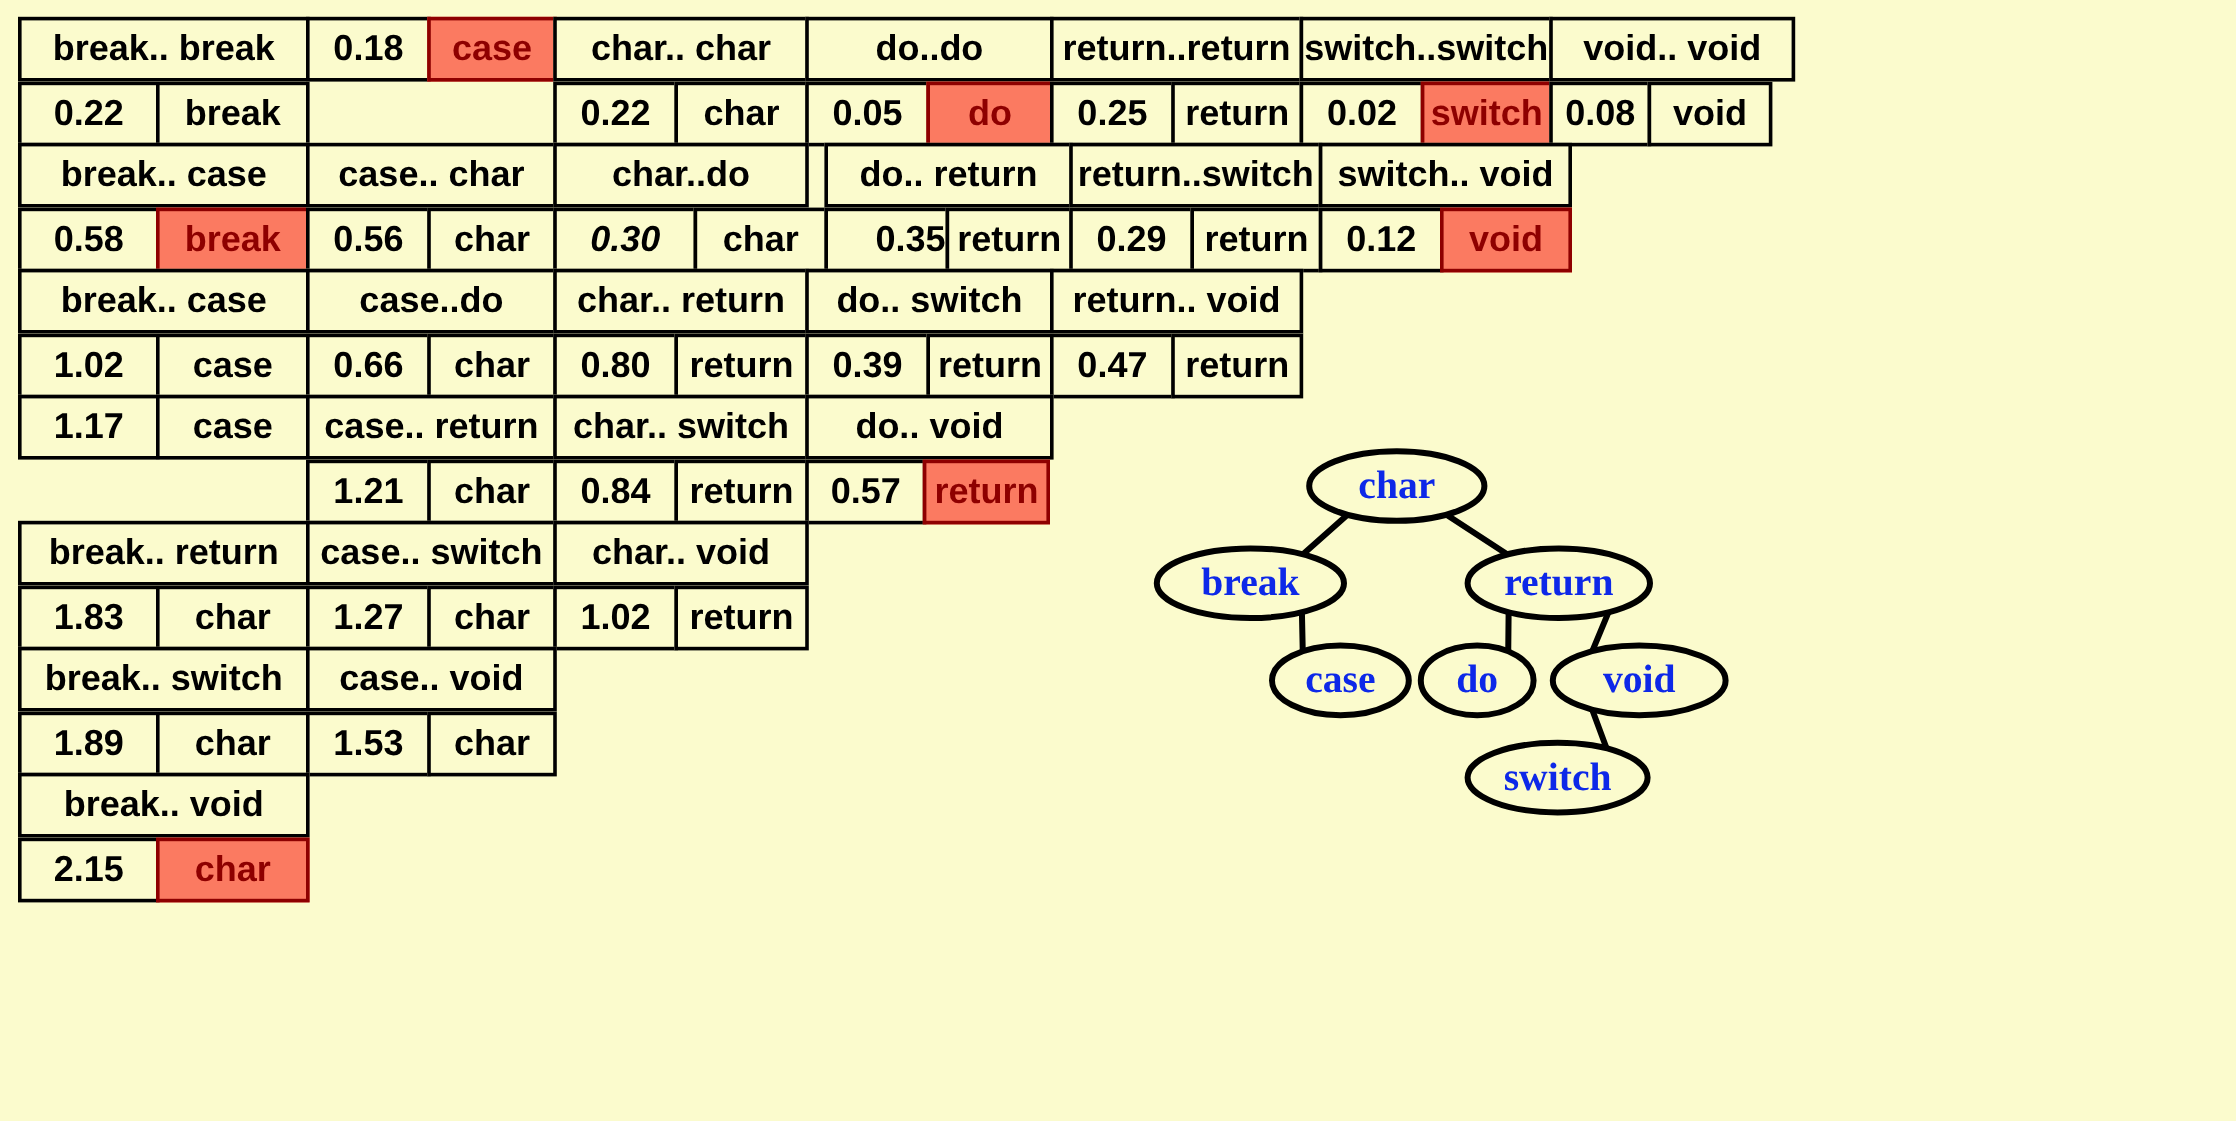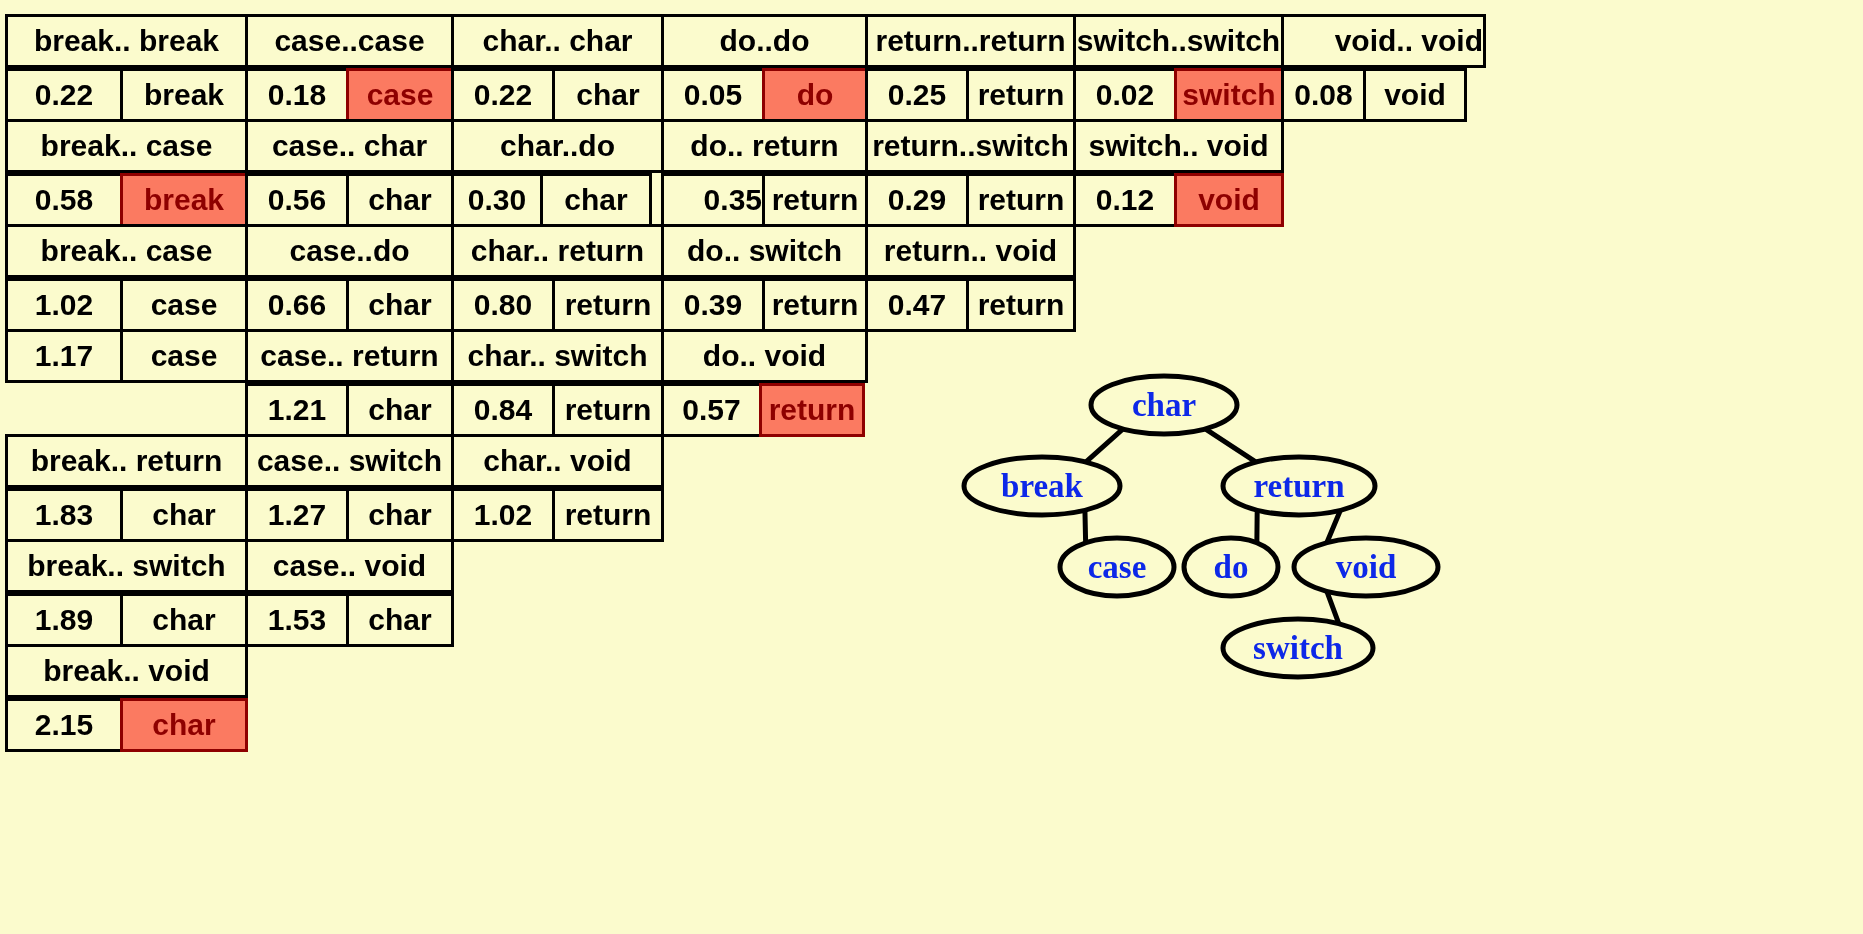--- a/index.html
+++ b/index.html
@@ -6,21 +6,21 @@
   body{
     width:1863px;height:934px;
     background:#fbfbcd;
     font-family:"Liberation Sans",sans-serif;
     overflow:hidden;
     position:relative;
   }
   #stage{position:absolute;left:0;top:0;width:1863px;height:934px;}
 
   
-  .matrix{position:absolute;left:5px;top:14px;}
+  .matrix{position:absolute;left:15px;top:14px;}
   .pair-row{display:flex;align-items:flex-start;}
   .pair-block{display:flex;flex-direction:column;}
   .hdr{
     box-sizing:border-box;
     border:3px solid #000;
     background:#fbfbcd;
     color:#000;
     font-size:30px;
     font-weight:bold;
     height:54px;
@@ -71,21 +71,20 @@
   <div class="matrix" id="matrix">
       <div class="pair-row">
         <div class="pair-block">
           <div class="hdr" style="width: 243px;">break.. break</div>
           <div class="valrow">
             <div class="cell" style="width: 118px;">0.22</div>
             <div class="cell" style="width: 128px;">break</div>
           </div>
         </div>
         <div class="pair-block">
-          <div class="hdr" style="width: 209px;">case..case</div>
           <div class="valrow">
             <div class="cell" style="width: 104px;">0.18</div>
             <div class="cell hot" style="width: 108px;">case</div>
           </div>
         </div>
         <div class="pair-block">
           <div class="hdr" style="width: 213px;">char.. char</div>
           <div class="valrow">
             <div class="cell" style="width: 104px;">0.22</div>
             <div class="cell" style="width: 112px;">char</div>
@@ -106,21 +105,21 @@
           </div>
         </div>
         <div class="pair-block">
           <div class="hdr" style="width: 211px;">switch..switch</div>
           <div class="valrow">
             <div class="cell" style="width: 104px;">0.02</div>
             <div class="cell hot" style="width: 110px;">switch</div>
           </div>
         </div>
         <div class="pair-block">
-          <div class="hdr" style="width: 205px; text-align: right;">void.. void</div>
+          <div class="hdr" style="width: 205px;">void.. void</div>
           <div class="valrow">
             <div class="cell" style="width: 85px;">0.08</div>
             <div class="cell" style="width: 104px;">void</div>
           </div>
         </div>
       </div>
       <div class="pair-row">
         <div class="pair-block">
           <div class="hdr" style="width: 243px;">break.. case</div>
           <div class="valrow">
@@ -131,21 +130,21 @@
         <div class="pair-block">
           <div class="hdr" style="width: 209px;">case.. char</div>
           <div class="valrow">
             <div class="cell" style="width: 104px;">0.56</div>
             <div class="cell" style="width: 108px;">char</div>
           </div>
         </div>
         <div class="pair-block">
           <div class="hdr" style="width: 213px;">char..do</div>
           <div class="valrow">
-            <div class="cell" style="width: 92px;">0.30</div>
+            <div class="cell" style="width: 120px; font-style: italic;">0.30</div>
             <div class="cell" style="width: 112px;">char</div>
           </div>
         </div>
         <div class="pair-block">
           <div class="hdr" style="width: 207px;">do.. return</div>
           <div class="valrow">
             <div class="cell" style="width: 104px; text-align: right;">0.35</div>
             <div class="cell" style="width: 106px;">return</div>
           </div>
         </div>

